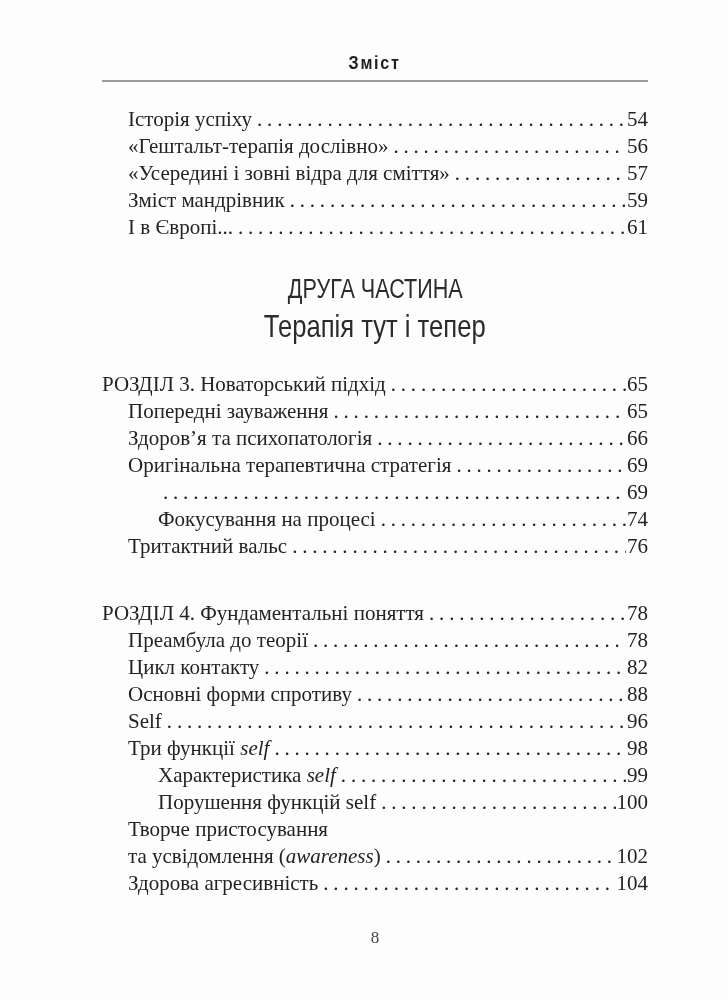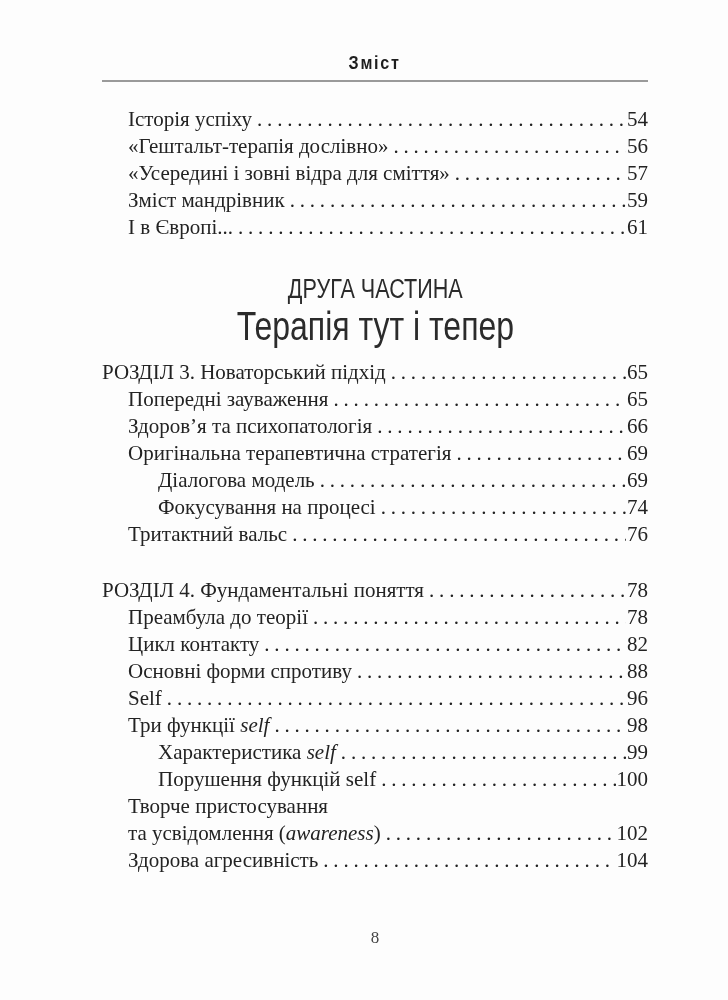--- a/index.html
+++ b/index.html
@@ -15,43 +15,43 @@
   }
   .head{margin:0 80px 0 102px;padding-top:52px;text-align:center}
   .running-head{
     display:inline-block;
     font-family:"Liberation Sans","DejaVu Sans",sans-serif;
     font-weight:700;font-size:19px;line-height:22px;letter-spacing:2px;
     transform:scaleX(.85);color:#1e1e1e;
   }
   .rule{margin-top:6px;border-top:2px solid var(--rule);height:0}
   .toc{margin:24px 80px 0 102px;font-size:21px}
-  .block + .block{margin-top:29px}
+  .block + .block{margin-top:40px}
   .row{display:flex;align-items:flex-start;line-height:27px}
   .row.lvl1{padding-left:26px}
   .row.lvl2{padding-left:56px}
   .row.lvl0 .label{font-weight:400}
   .label{white-space:nowrap}
   .label i{font-style:italic}
   .leader{
     flex:1 1 auto;min-width:0;overflow:hidden;white-space:nowrap;
     text-align:right;padding-left:5px;
   }
   .leader::after{
     content:"..............................................................................";
     letter-spacing:4.8px;
   }
   .num{white-space:nowrap;margin-left:1px}
-  .part{text-align:center;margin:30px 0 14px}
+  .part{text-align:center;margin:30px 0 26px}
   .kicker,.ptitle{
     font-family:"Liberation Sans","DejaVu Sans",sans-serif;
     font-weight:400;color:var(--heading);
   }
   .kicker{font-size:27px;line-height:36px}
-  .ptitle{font-size:40px;line-height:38px}
+  .ptitle{font-size:32px;line-height:38px}
   .kicker>span,.ptitle>span{display:inline-block;transform:scaleX(.8);white-space:nowrap}
   .foot{position:absolute;top:928px;left:102px;right:80px;text-align:center}
   .pagenum{font-size:17px;line-height:20px;color:var(--muted)}
 </style>
 </head>
 <body>
 
 <div class="page">
   <header class="head">
     <span class="running-head">Зміст</span>
@@ -105,21 +105,20 @@
           <span class="label"><span class="part-text">Здоров’я та психопатологія</span></span>
           <span class="leader"></span>
           <span class="num">66</span>
         </div>
         <div class="row lvl1">
           <span class="label"><span class="part-text">Оригінальна терапевтична стратегія</span></span>
           <span class="leader"></span>
           <span class="num">69</span>
         </div>
         <div class="row lvl2">
-          <span class="label"><span class="part-text">Діалогова модель</span></span>
           <span class="leader"></span>
           <span class="num">69</span>
         </div>
         <div class="row lvl2">
           <span class="label"><span class="part-text">Фокусування на процесі</span></span>
           <span class="leader"></span>
           <span class="num">74</span>
         </div>
         <div class="row lvl1">
           <span class="label"><span class="part-text">Тритактний вальс</span></span>

